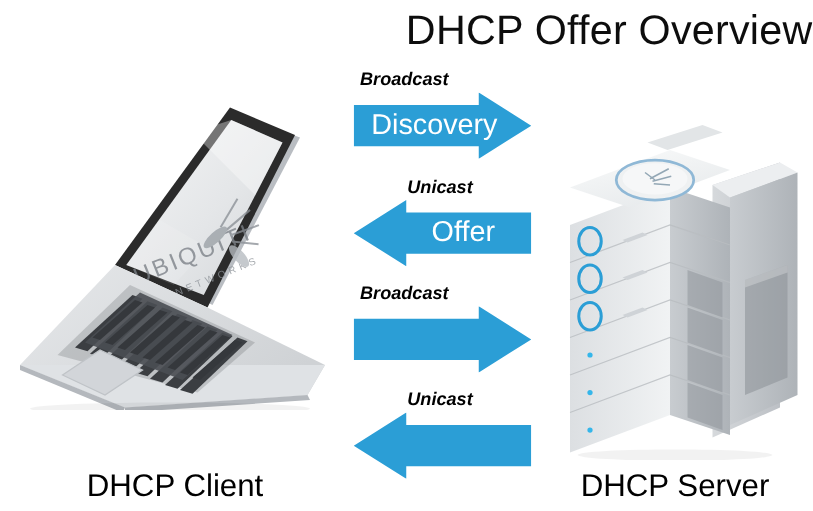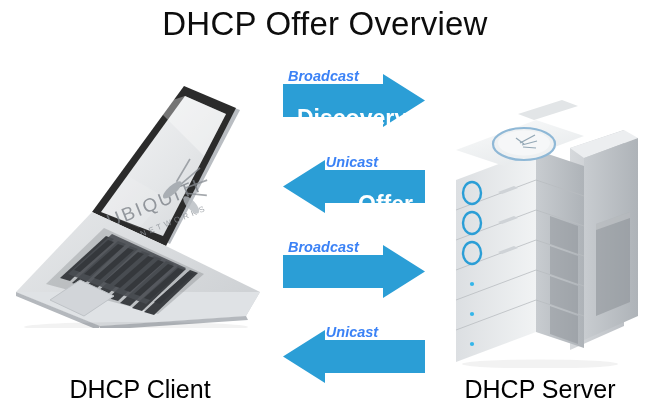--- a/index.html
+++ b/index.html
@@ -15,21 +15,21 @@
     font-family: "Liberation Sans", sans-serif;
     color: #111111;
   }
 
   
   .title {
     position: absolute;
     top: 4px;
     left: 0;
     width: 650px;
-    text-align: center;
+    text-align: right;
     font-size: 33px;
     font-weight: 500;
     letter-spacing: 0.2px;
     color: #0d0d0d;
     line-height: 40px;
     white-space: nowrap;
   }
 
   
   .caption {
@@ -57,54 +57,53 @@
   .msg-3 { top: 226px; }
   .msg-4 { top: 311px; }
 
   .msg-label {
     position: absolute;
     top: 0;
     width: 100%;
     font-size: 14.5px;
     font-weight: bold;
     font-style: italic;
-    color: #3b82f6;
+    color: #000000;
     line-height: 18px;
     white-space: nowrap;
-    margin-top: 12px;
   }
   .label-left  { text-align: left;  padding-left: 5px; box-sizing: border-box; }
   .label-right { text-align: center; padding-right: 4px; box-sizing: border-box; }
 
   .arrow-wrap {
     position: absolute;
     top: 19px;
     left: 0;
     width: 142px;
     height: 53px;
   }
   .arrow-svg { display: block; width: 142px; height: 53px; }
 
   .arrow-text {
     position: absolute;
-    top: 36px;
+    top: 17px;
     left: 0;
     width: 142px;
     height: 53px;
     display: flex;
     align-items: center;
     font-size: 23px;
-    font-weight: 700;
+    font-weight: 400;
     color: #ffffff;
     line-height: 26px;
     white-space: nowrap;
     pointer-events: none;
   }
   .arrow-text.to-right { justify-content: flex-start; padding-left: 14px; box-sizing: border-box; }
-  .arrow-text.to-left  { justify-content: flex-end;   padding-right: 12px; box-sizing: border-box; }
+  .arrow-text.to-left  { justify-content: flex-end;   padding-right: 29px; box-sizing: border-box; }
 
   
   .laptop {
     position: absolute;
     left: 8px;
     top: 78px;
     width: 266px;
     height: 250px;
   }
   .laptop svg { display: block; }

